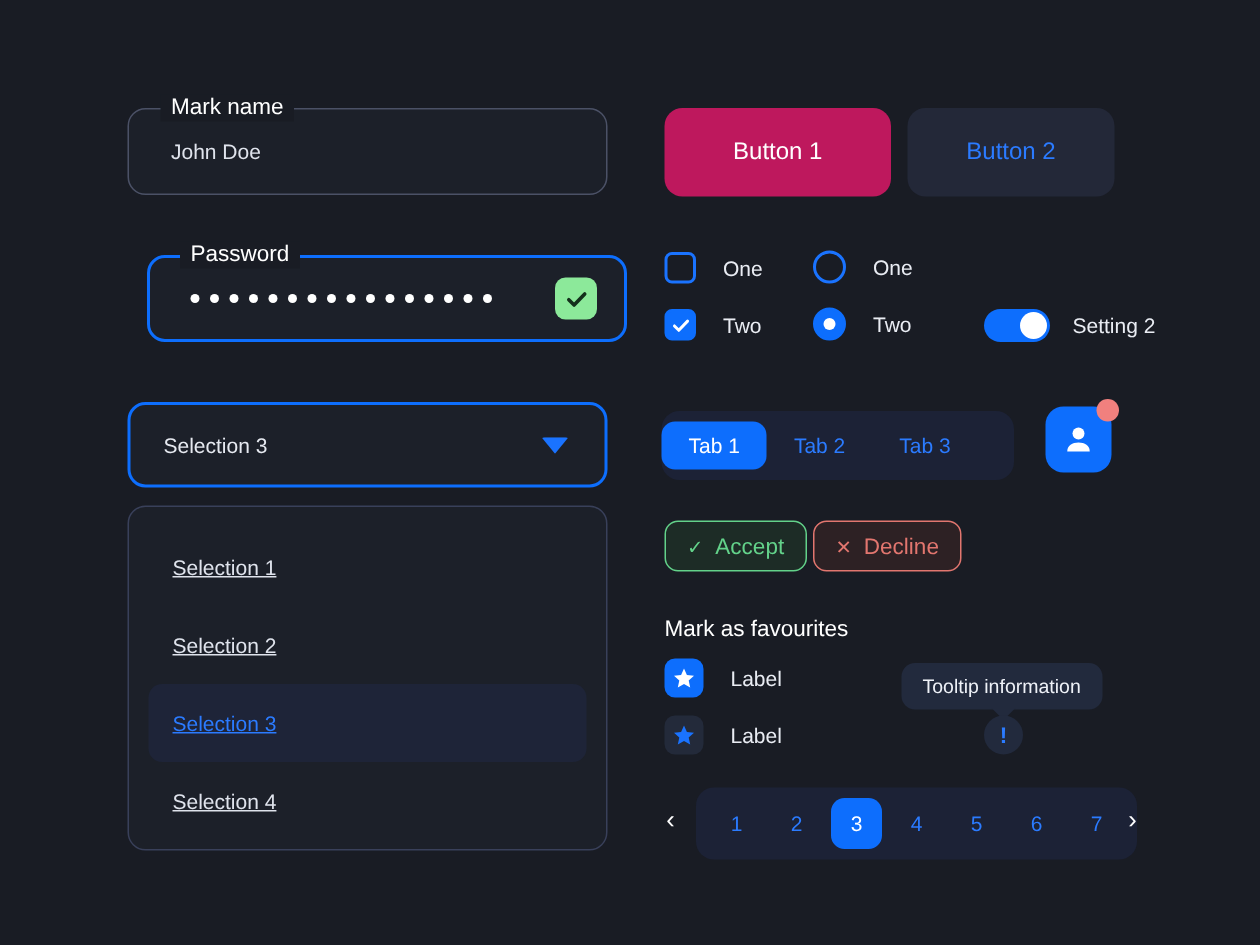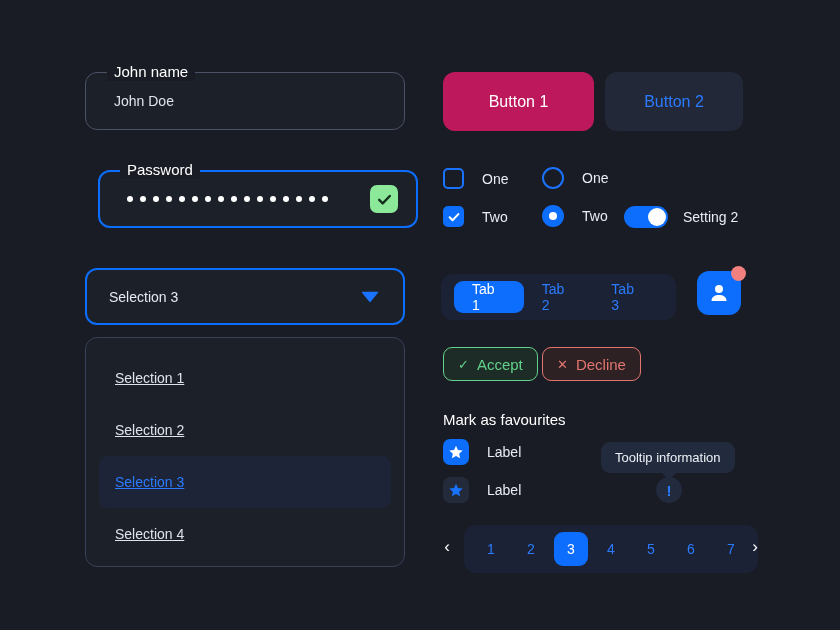--- a/index.html
+++ b/index.html
@@ -207,21 +207,21 @@
   }
 
   
   .tabs {
     position: absolute;
     box-sizing: border-box;
     background: #1c2236;
     border-radius: 12px;
     display: flex;
     align-items: center;
-    padding: 13px;
+    padding: 0;
   }
   .tab {
     height: 32px;
     padding: 0 18px;
     display: flex;
     align-items: center;
     justify-content: center;
     font-size: 14px;
     color: #2b7bff;
     border-radius: 9px;
@@ -345,21 +345,21 @@
     font-size: 17px;
   }
 </style>
 </head>
 <body>
 
 <div id="root">
 
   <div class="field" style="left:85px; top:72px; width:320px; height:58px;">
     <div class="fieldset"></div>
-    <div class="legend">John name</div>
+    <div class="legend">Mark name</div>
     <div class="value">John Doe</div>
   </div>
 
   <div class="field focused" style="left:98px; top:170px; width:320px; height:58px;">
     <div class="fieldset"></div>
     <div class="legend">Password</div>
     <div class="dots" id="pw-dots">
         <i></i>
         <i></i>
         <i></i>
@@ -418,21 +418,21 @@
 
   <div class="ctrl-row" style="left:542px; top:167px;">
     <span class="rd"></span>
     <span class="ctrl-label">One</span>
   </div>
   <div class="ctrl-row" style="left:542px; top:205px;">
     <span class="rd checked"></span>
     <span class="ctrl-label">Two</span>
   </div>
 
-  <div class="ctrl-row" style="left:624px; top:206px;">
+  <div class="ctrl-row" style="left:656px; top:206px;">
     <span class="switch on">
       <span class="knob"></span>
     </span>
     <span class="switch-label">Setting 2</span>
   </div>
 
   <div class="tabs" style="left:441px; top:274px; width:235px; height:46px;" id="tabs">
       <div class="tab active">Tab 1</div>
       <div class="tab">Tab 2</div>
       <div class="tab">Tab 3</div>

